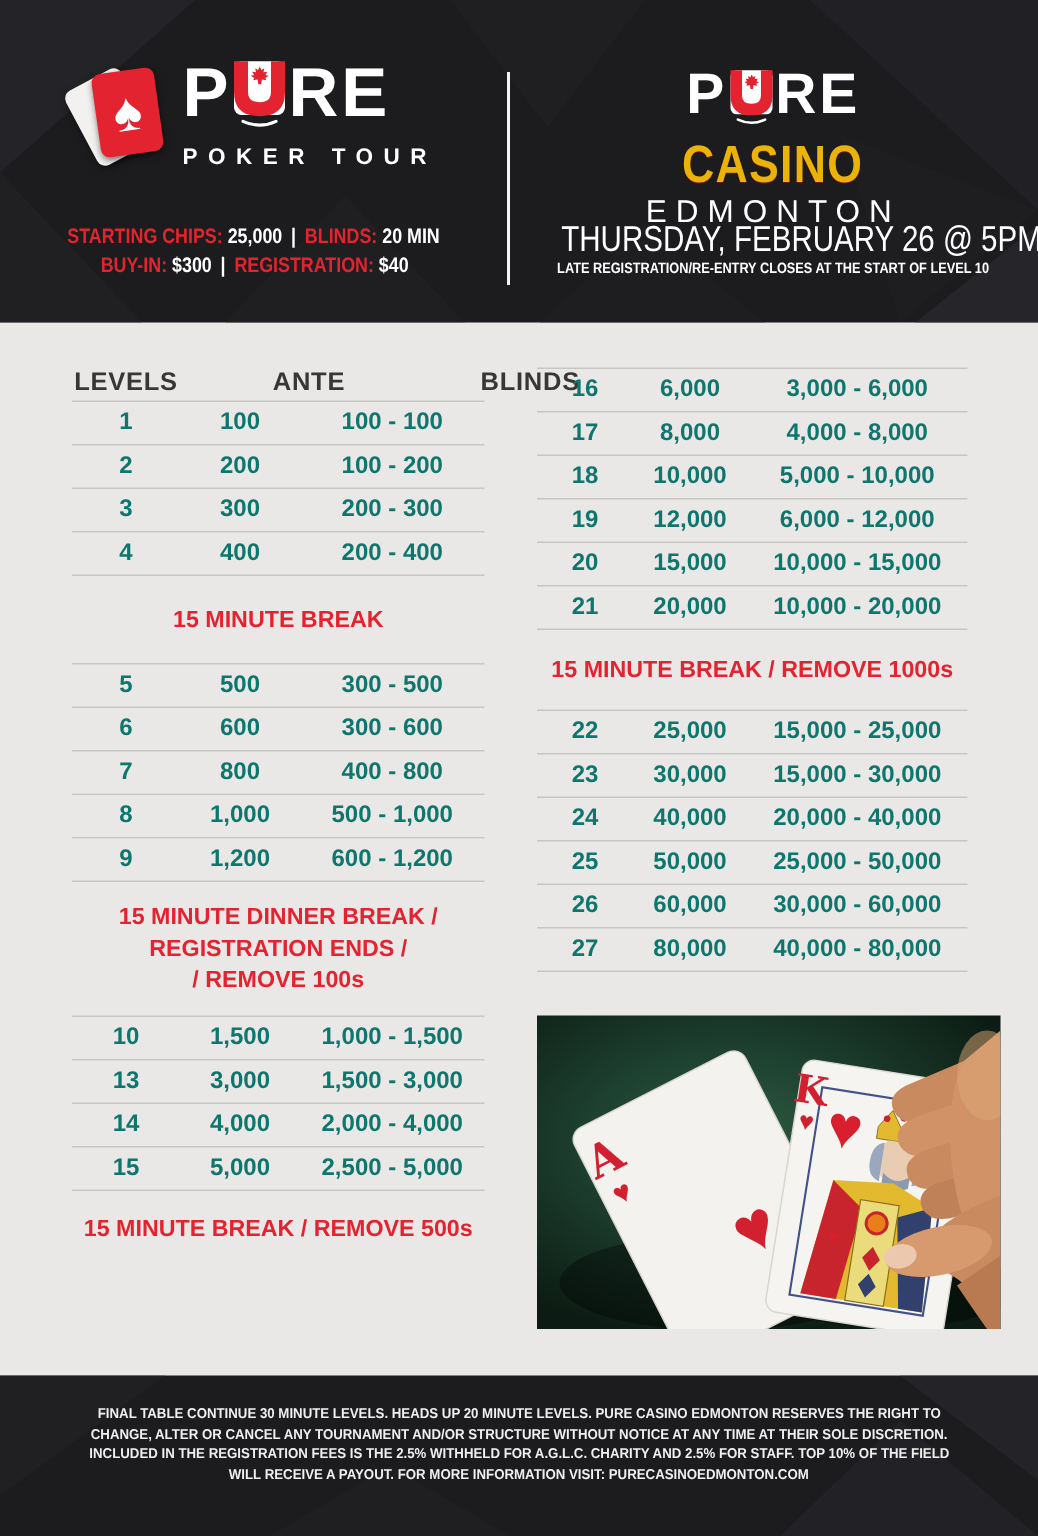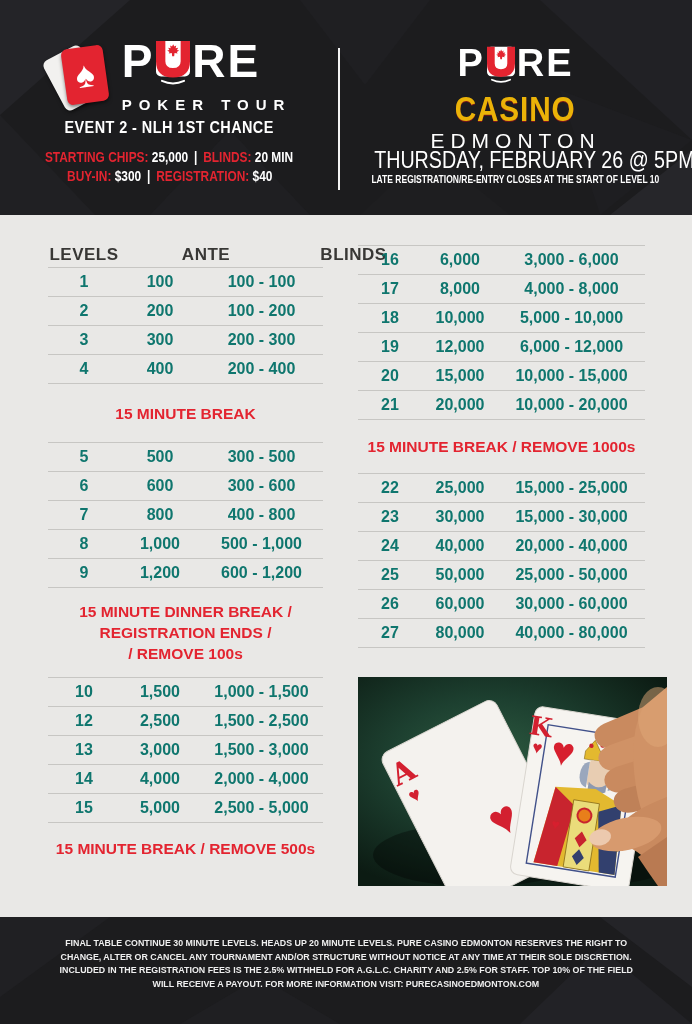--- a/index.html
+++ b/index.html
@@ -120,23 +120,20 @@
                 <path transform="translate(13,4) scale(0.9)" fill="#e32430" d="M8 0 L9.5 3 L12 1.6 L11.2 5 L14.5 4.6 L13 7.4 L15.8 8 L12.8 10 L13.8 12 L9.8 11.4 L9.3 15.5 L6.7 15.5 L6.2 11.4 L2.2 12 L3.2 10 L0.2 8 L3 7.4 L1.5 4.6 L4.8 5 L4 1.6 L6.5 3 Z"></path>
                 <path d="M7,47 Q20,53 33,47" stroke="#ffffff" stroke-width="2.4" fill="none" stroke-linecap="round"></path>
               </svg>
             </span>
             <span>RE</span>
           </div>
           <div class="sub-word">POKER TOUR</div>
         </div>
       </div>
 
-      <div class="evt-title">
-        <span class="cond">EVENT 2 - NLH 1ST CHANCE</span>
-      </div>
 
       <div class="info-line l1">
         <span class="cond">
           <span class="red-lbl">STARTING CHIPS:</span>
           <span class="wht-val">25,000</span>
           <span class="pipe">|</span>
           <span class="red-lbl">BLINDS:</span>
           <span class="wht-val">20 MIN</span>
         </span>
       </div>
@@ -243,25 +240,20 @@
       <span>15 MINUTE DINNER BREAK /</span>
       <span>REGISTRATION ENDS /</span>
       <span>/ REMOVE 100s</span>
     </div>
 
     <div class="grp-top">
         <div class="trow">
         <span>10</span>
         <span>1,500</span>
         <span>1,000 - 1,500</span>
-      </div>
-        <div class="trow">
-        <span>12</span>
-        <span>2,500</span>
-        <span>1,500 - 2,500</span>
       </div>
         <div class="trow">
         <span>13</span>
         <span>3,000</span>
         <span>1,500 - 3,000</span>
       </div>
         <div class="trow">
         <span>14</span>
         <span>4,000</span>
         <span>2,000 - 4,000</span>

